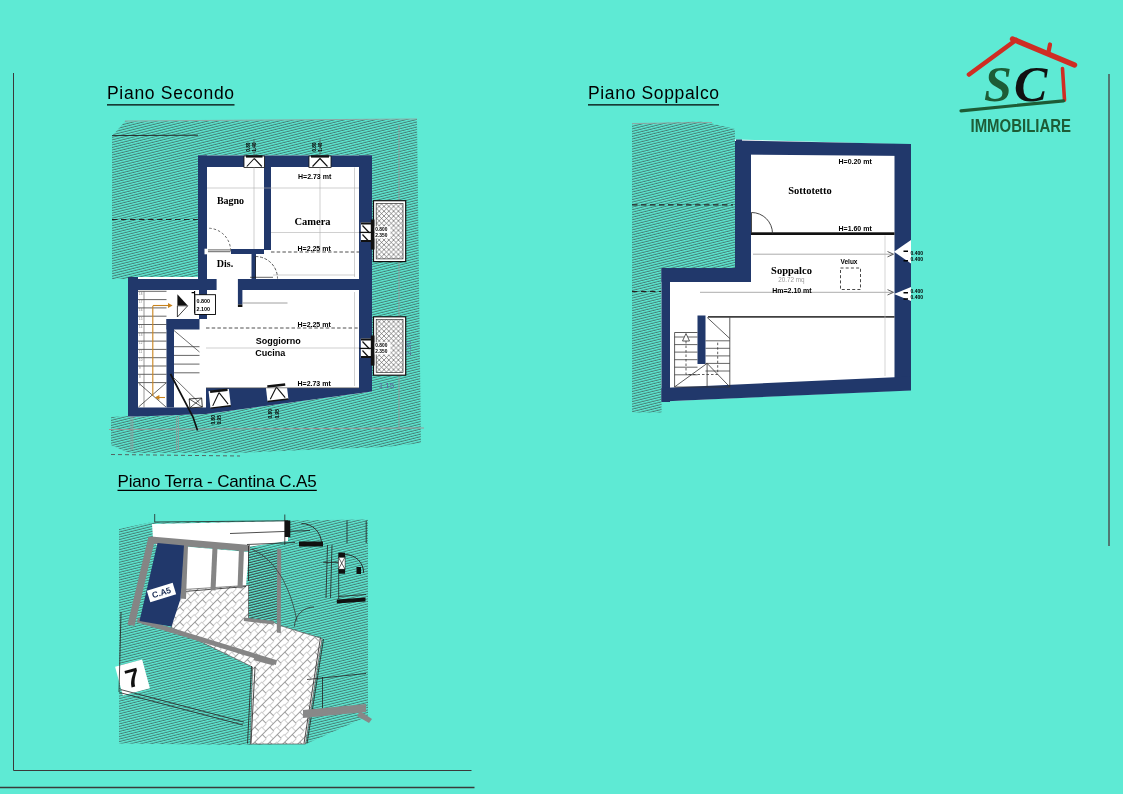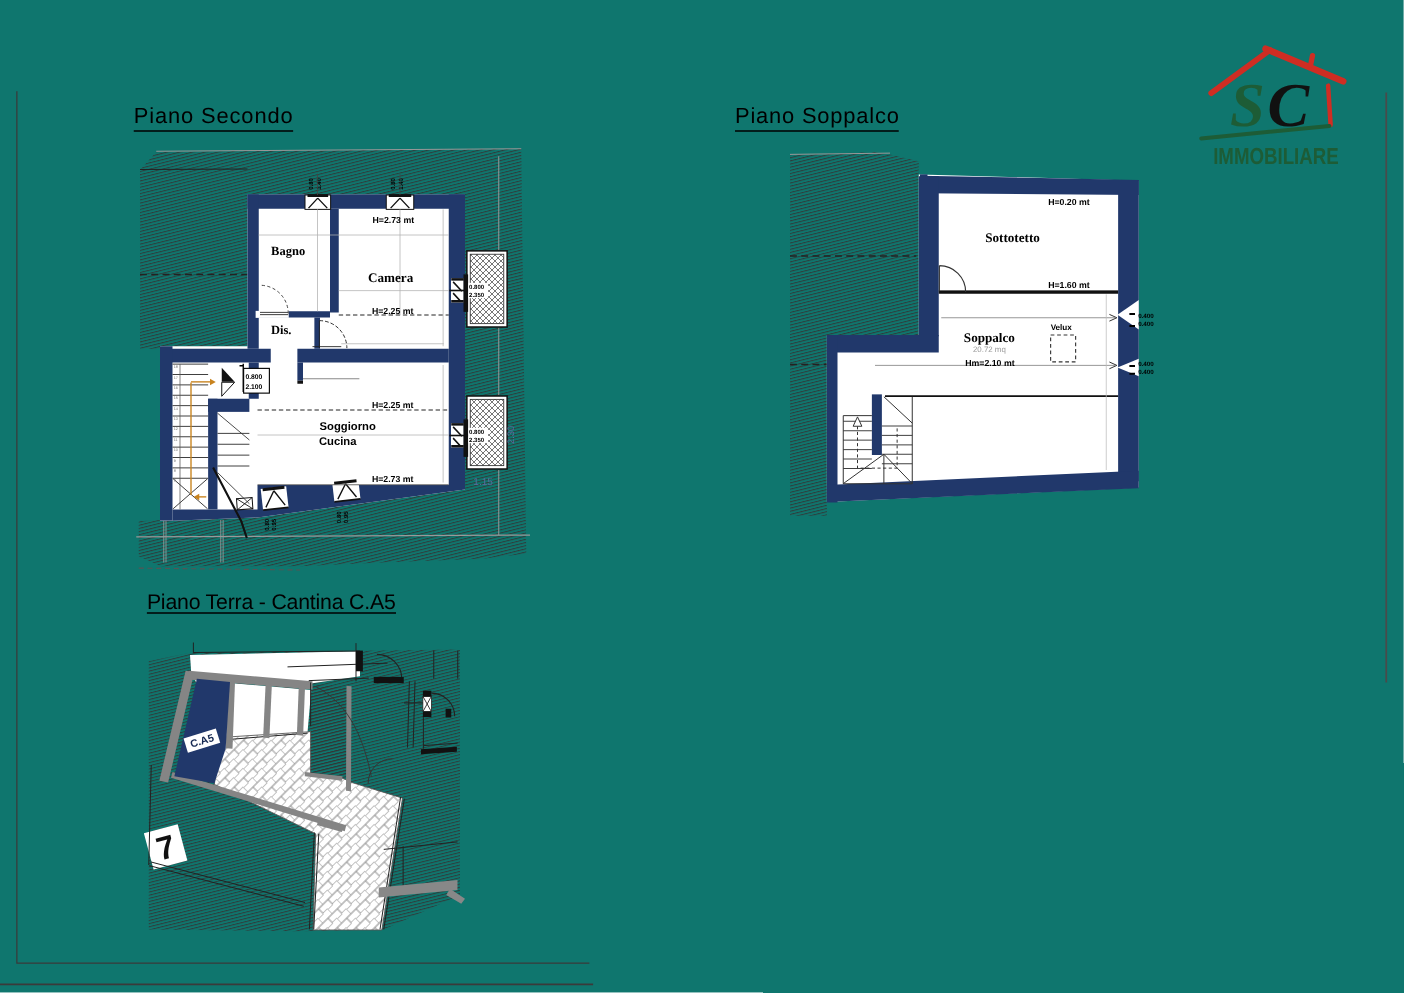--- a/index.html
+++ b/index.html
@@ -1,16 +1,16 @@
 <!DOCTYPE html>
 <html><head>
 <meta charset="utf-8">
 <style>
   html,body{margin:0;padding:0;background:#ffffff;}
-  #page{position:relative;width:1123px;height:794px;overflow:hidden;background:#0f766e;}
+  #page{position:relative;width:1123px;height:794px;overflow:hidden;background:#5eead4;}
 </style>
 </head>
 <body>
 <div id="page">
 <svg width="1123" height="794" viewBox="0 0 1123 794" font-family="Liberation Sans, sans-serif">
 <defs>
   <pattern id="hatch" width="6" height="2.45" patternUnits="userSpaceOnUse" patternTransform="rotate(-14)">
     <line x1="-0.5" y1="1.05" x2="6.5" y2="1.05" stroke="#333333" stroke-width="0.68"></line>
   </pattern>
   <pattern id="xhatch" width="4.8" height="4.8" patternUnits="userSpaceOnUse">

